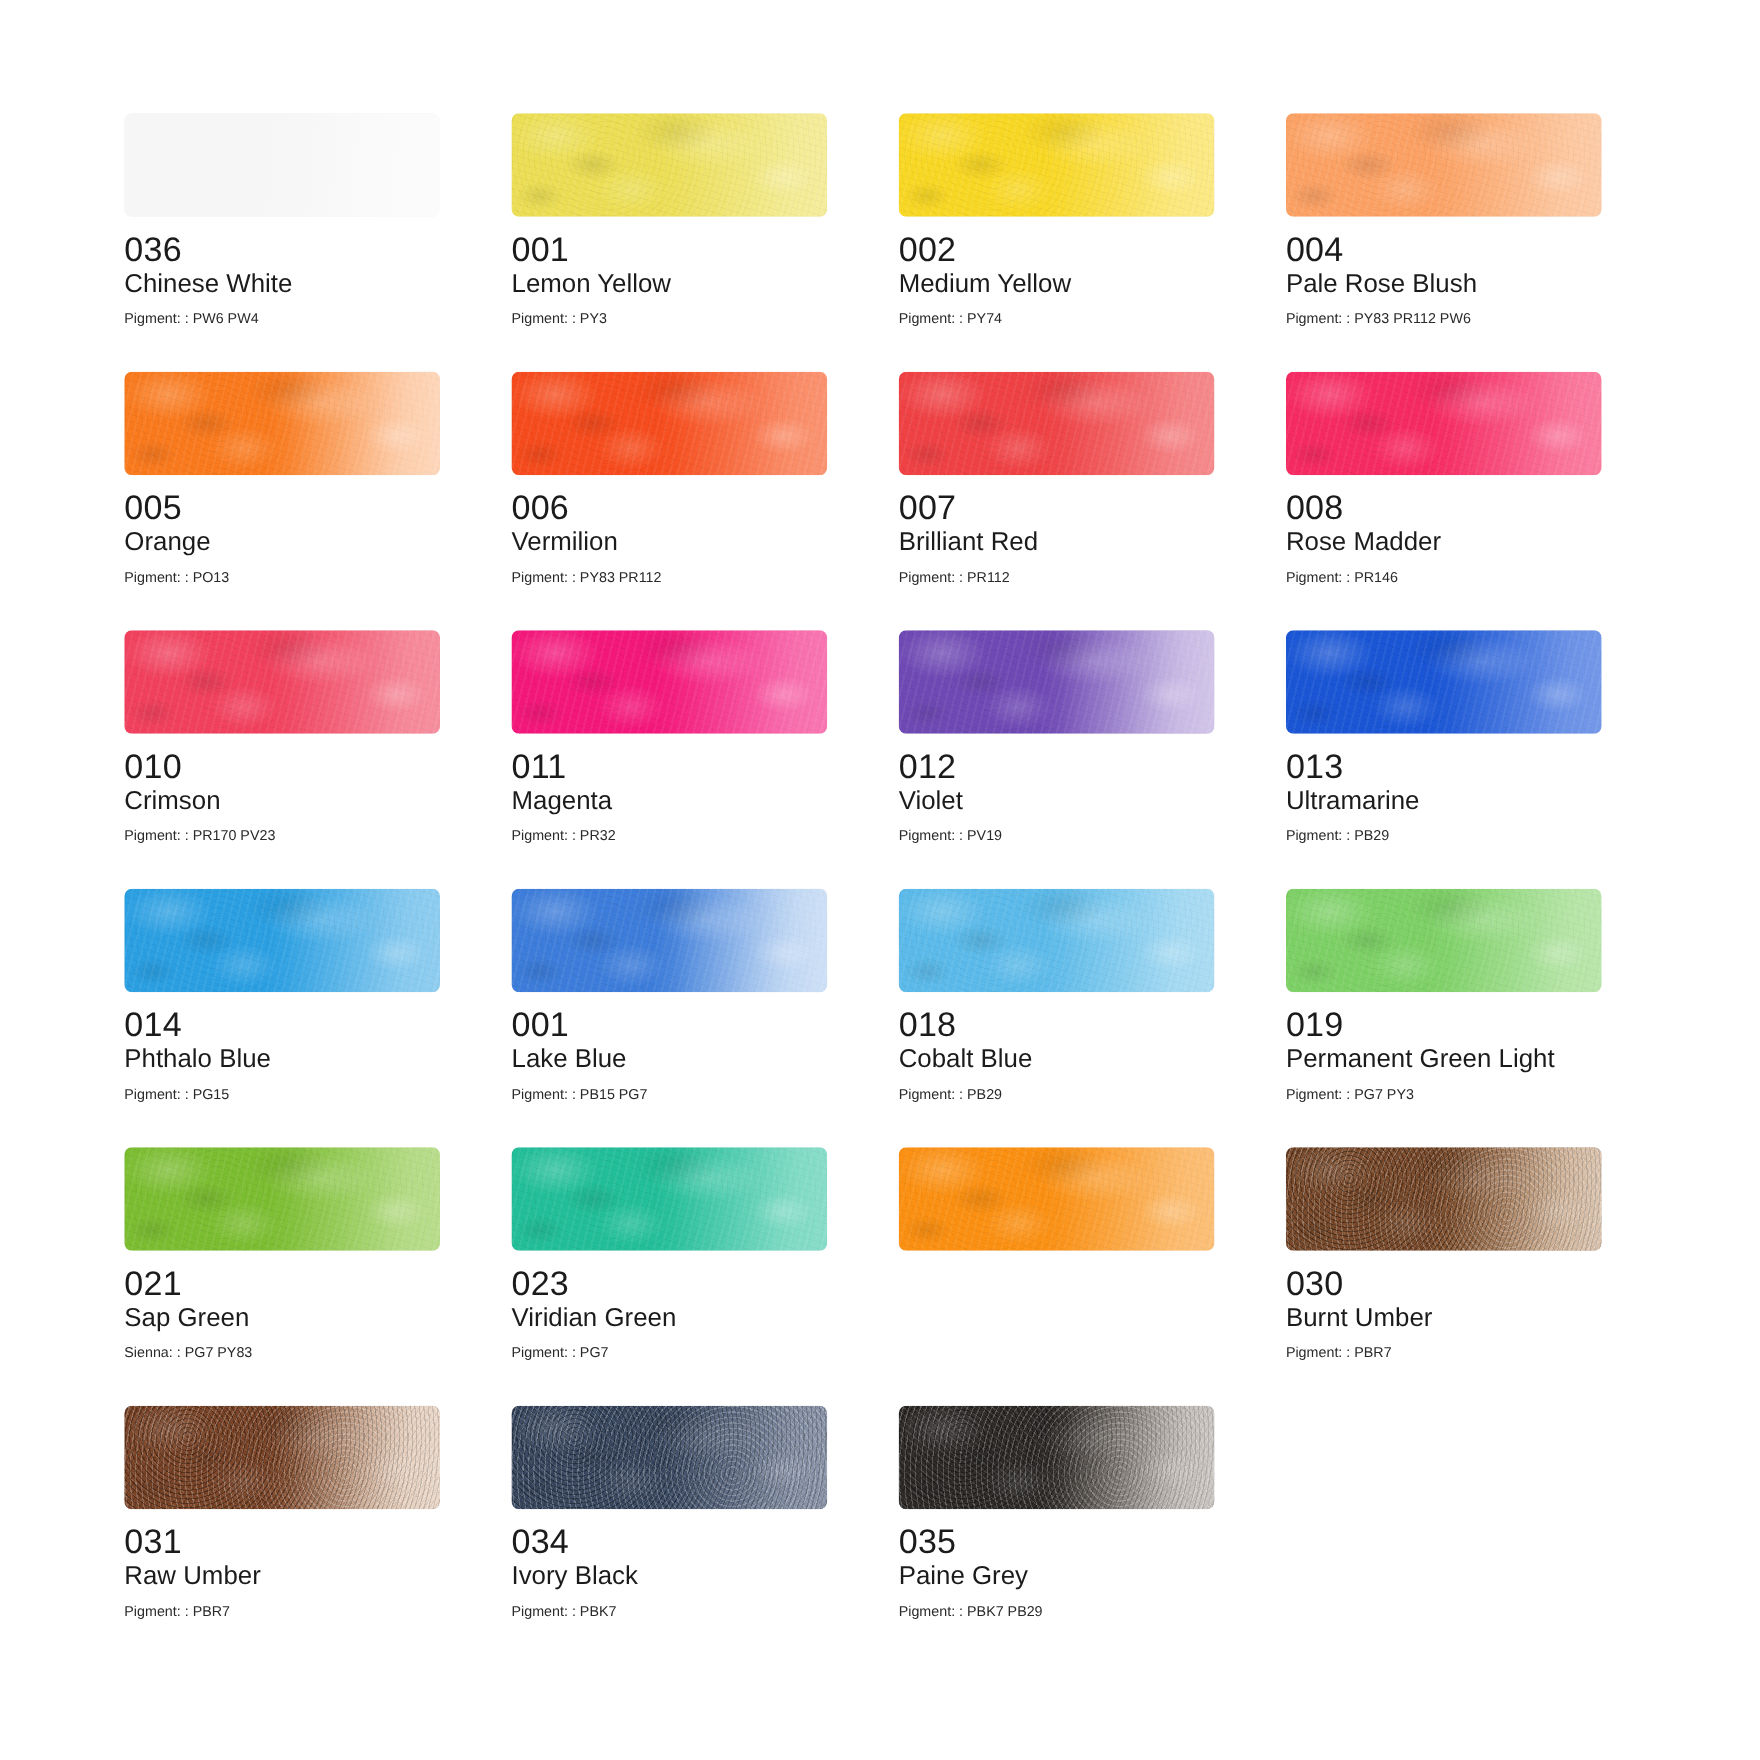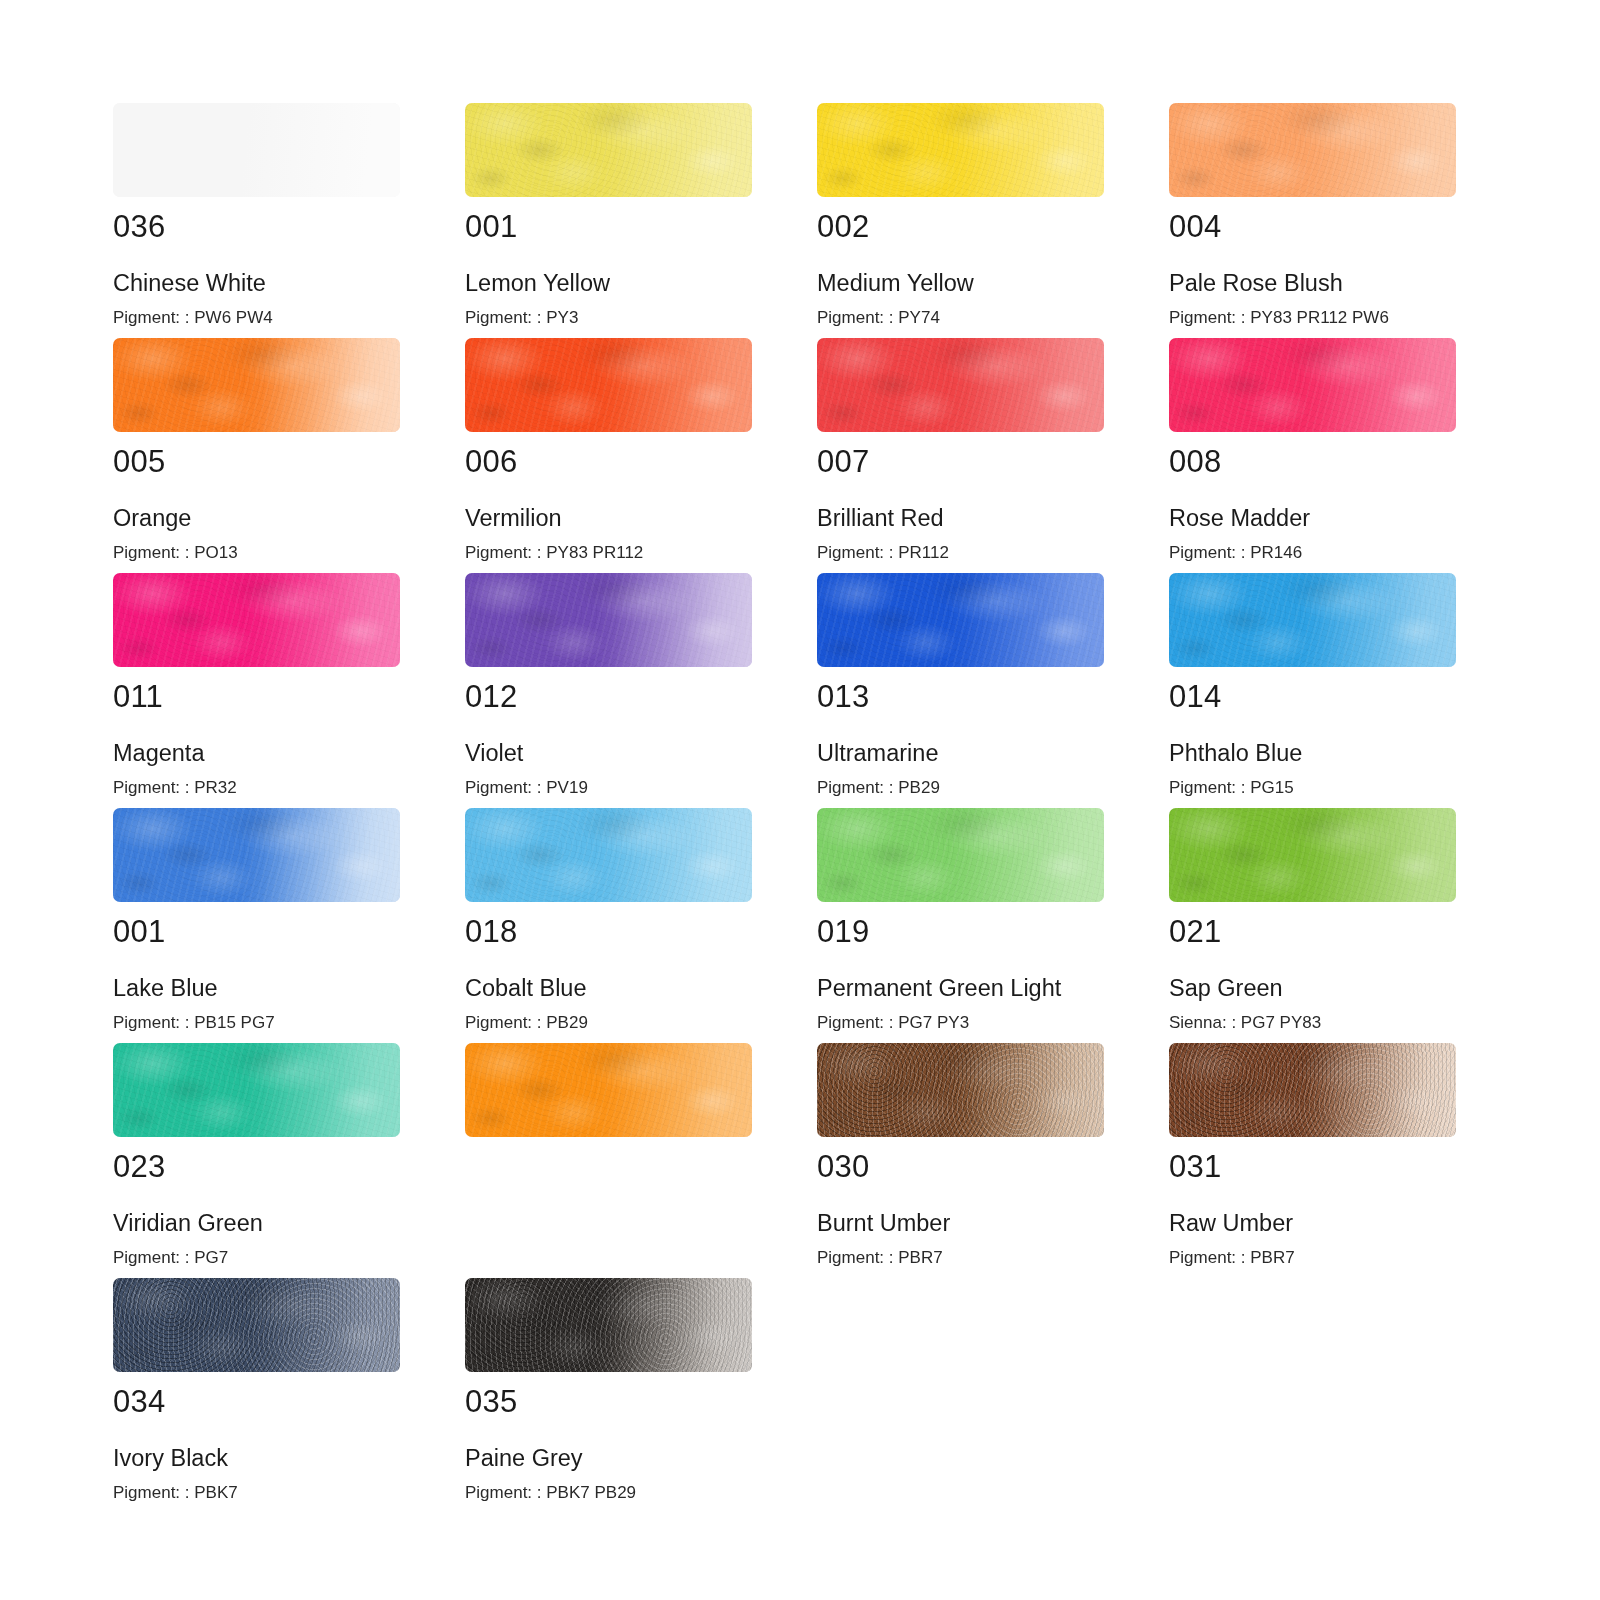--- a/index.html
+++ b/index.html
@@ -119,25 +119,25 @@
     font-weight: 400;
     color: #1b1b1b;
     line-height: 1.0;
     letter-spacing: .2px;
   }
   .swatch-name {
     font-size: 23.5px;
     font-weight: 400;
     color: #1b1b1b;
     line-height: 1.0;
-    margin-top: 30px;
+    margin-top: 4px;
     white-space: nowrap;
   }
   .swatch-pigment {
-    font-size: 17px;
+    font-size: 13px;
     font-weight: 400;
     color: #2a2a2a;
     line-height: 1.0;
     margin-top: 13px;
     white-space: nowrap;
   }
 </style>
 </head>
 <body>
 
@@ -246,20 +246,34 @@
           <div class="chip-wash"></div>
         </div>
         <div class="swatch-meta">
           <div class="swatch-code">008</div>
           <div class="swatch-name">Rose Madder</div>
           <div class="swatch-pigment">Pigment: : PR146</div>
         </div>
       </div>
       <div class="swatch-cell">
         <div class="swatch-chip wash-soft">
+          <div class="chip-base" style="background: linear-gradient(96deg, rgb(242, 65, 94) 0%, rgb(242, 65, 94) 46%, rgb(245, 111, 132) 88%, rgb(245, 111, 132) 100%);"></div>
+          <div class="chip-tex-a"></div>
+          <div class="chip-tex-b"></div>
+          <div class="chip-tex-c"></div>
+          <div class="chip-wash"></div>
+        </div>
+        <div class="swatch-meta">
+          <div class="swatch-code">010</div>
+          <div class="swatch-name">Crimson</div>
+          <div class="swatch-pigment">Pigment: : PR170 PV23</div>
+        </div>
+      </div>
+      <div class="swatch-cell">
+        <div class="swatch-chip wash-soft">
           <div class="chip-base" style="background: linear-gradient(96deg, rgb(245, 24, 124) 0%, rgb(245, 24, 124) 46%, rgb(248, 80, 157) 88%, rgb(248, 80, 157) 100%);"></div>
           <div class="chip-tex-a"></div>
           <div class="chip-tex-b"></div>
           <div class="chip-tex-c"></div>
           <div class="chip-wash"></div>
         </div>
         <div class="swatch-meta">
           <div class="swatch-code">011</div>
           <div class="swatch-name">Magenta</div>
           <div class="swatch-pigment">Pigment: : PR32</div>

